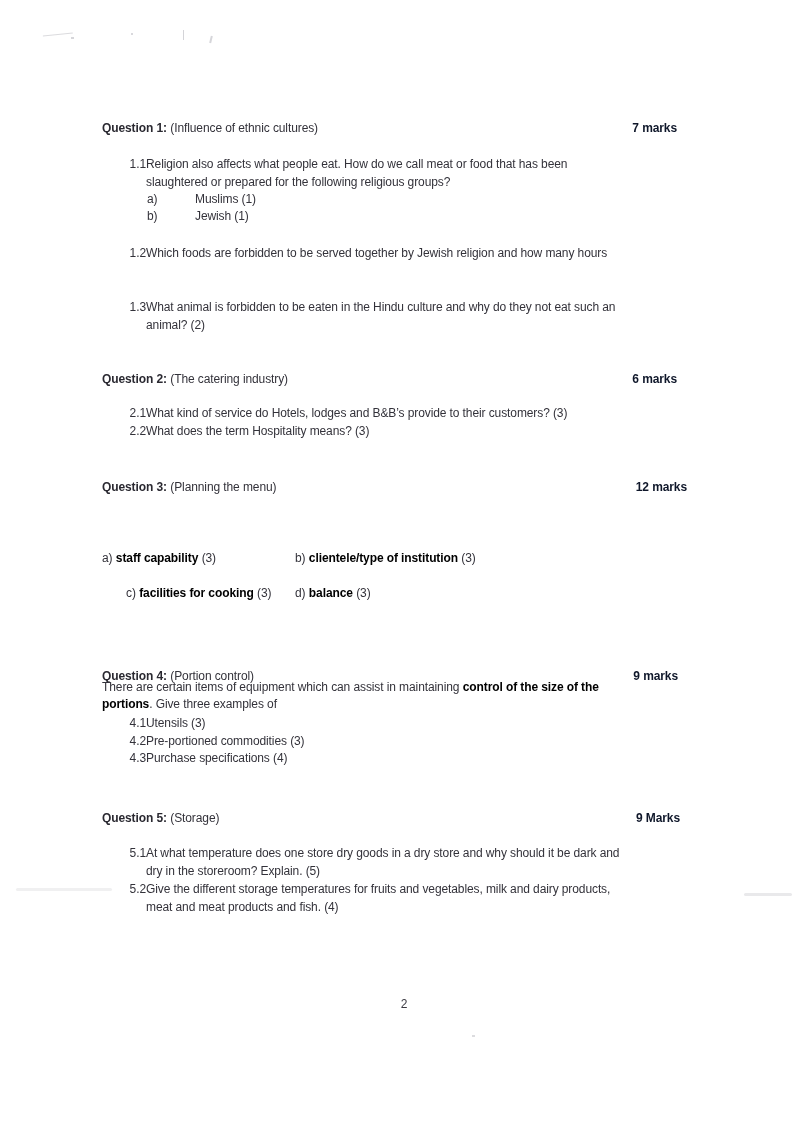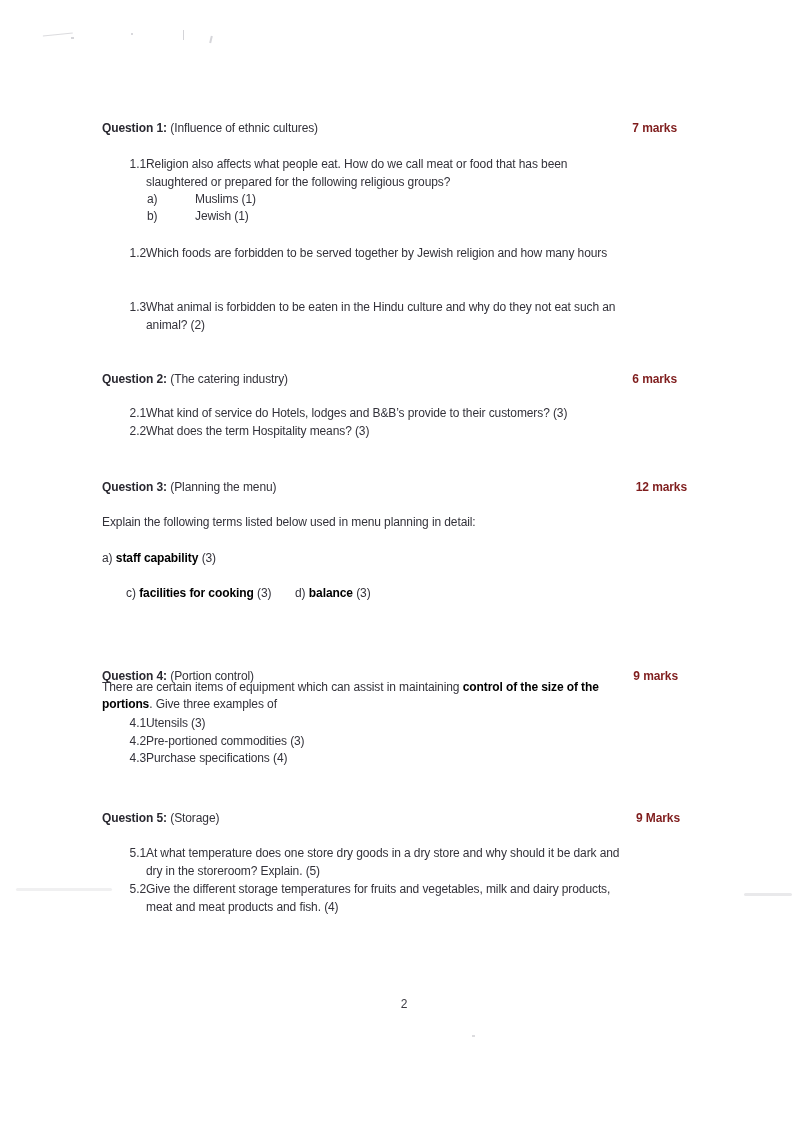--- a/index.html
+++ b/index.html
@@ -28,21 +28,21 @@
     height: 18px;
     white-space: nowrap;
   }
   .q-title { font-weight: 700; color: #2a2931; }
   .q-topic { margin-left: 0.28em; }
   .q-marks {
     position: absolute;
     right: 0;
     top: 0;
     font-weight: 700;
-    color: #7f1d1d;
+    color: #0f172a;
   }
 
   
   .item {
     position: absolute;
     left: 98px;
     white-space: nowrap;
   }
   .item.q1-indent { left: 91px; }
   .item .num {
@@ -164,24 +164,26 @@
     <span class="num">2.2</span><span class="txt">
       <div>What does the term Hospitality means? (3)</div>
     </span>
   </div>
 
   <div class="q-header" style="top:479px; right:107px;">
     <span class="q-title">Question 3:</span><span class="q-topic">(Planning the menu)</span>
     <span class="q-marks">12 marks</span>
   </div>
 
-  <div class="para-line" style="top:514px;">Explain the following terms listed below used in menu planning in detail:</div>
 
   <div class="term-cell term-col1" style="top:550px;">
     <span>a)</span><span class="bold-seg seg-gap">staff capability</span><span class="seg-gap">(3)</span>
+  </div>
+  <div class="term-cell term-col2" style="top:550px;">
+    <span>b)</span><span class="bold-seg seg-gap">clientele/type of institution</span><span class="seg-gap">(3)</span>
   </div>
   <div class="term-cell term-col1" style="top:585px;margin-left:24px;">
     <span>c)</span><span class="bold-seg seg-gap">facilities for cooking</span><span class="seg-gap">(3)</span>
   </div>
   <div class="term-cell term-col2" style="top:585px;">
     <span>d)</span><span class="bold-seg seg-gap">balance</span><span class="seg-gap">(3)</span>
   </div>
 
   <div class="q-header" style="top:668px; right:116px;">
     <span class="q-title">Question 4:</span><span class="q-topic">(Portion control)</span>

